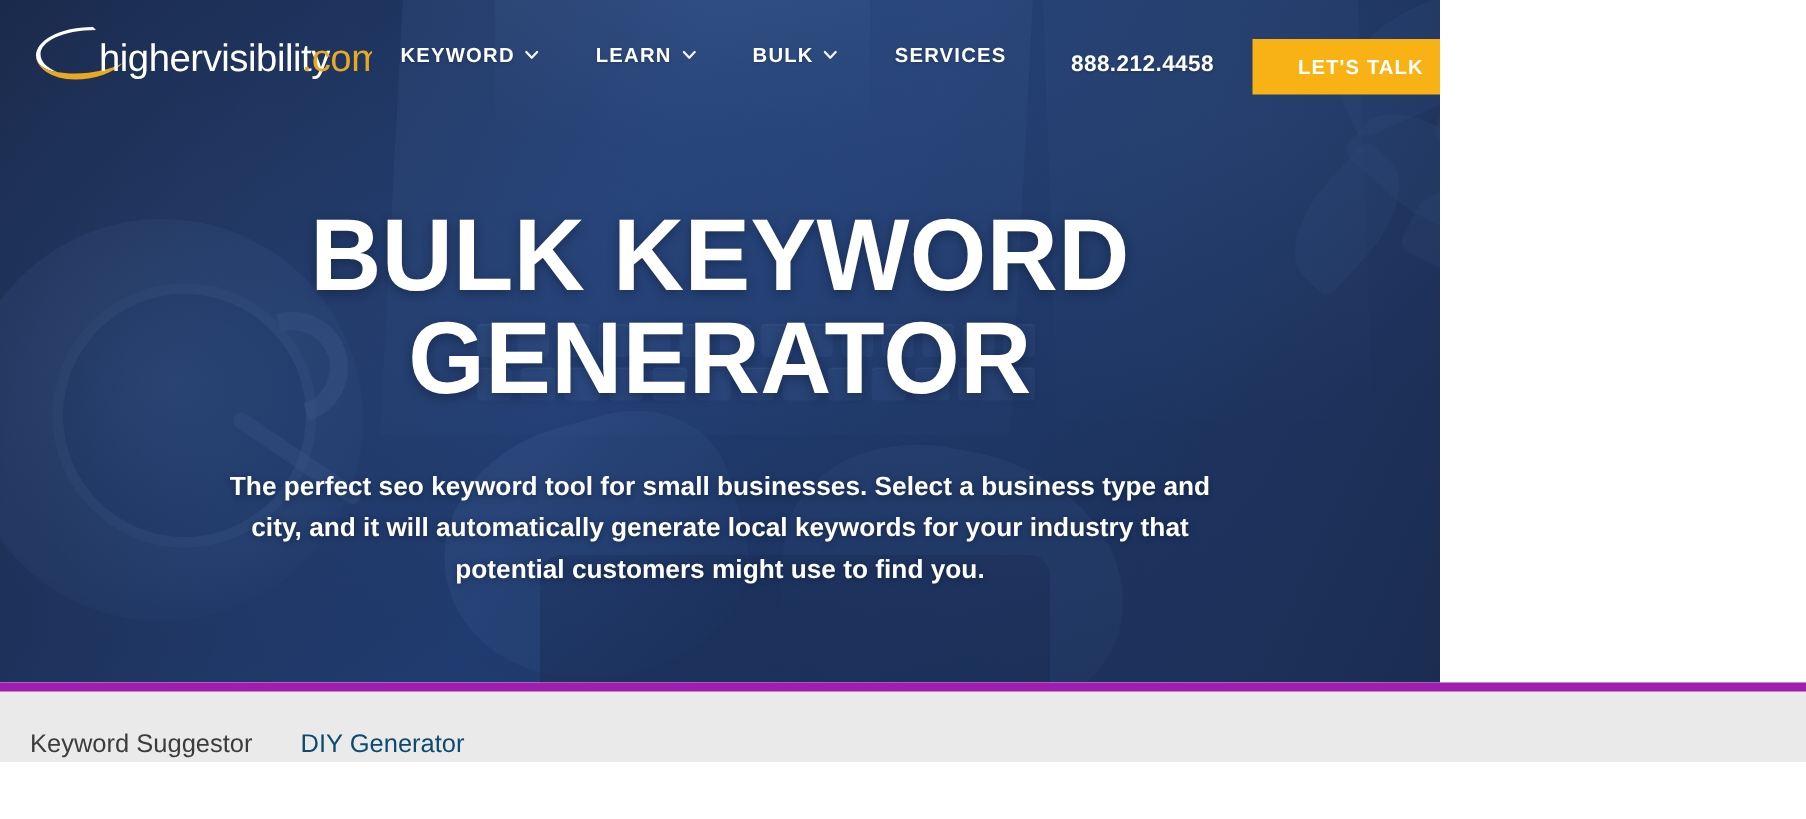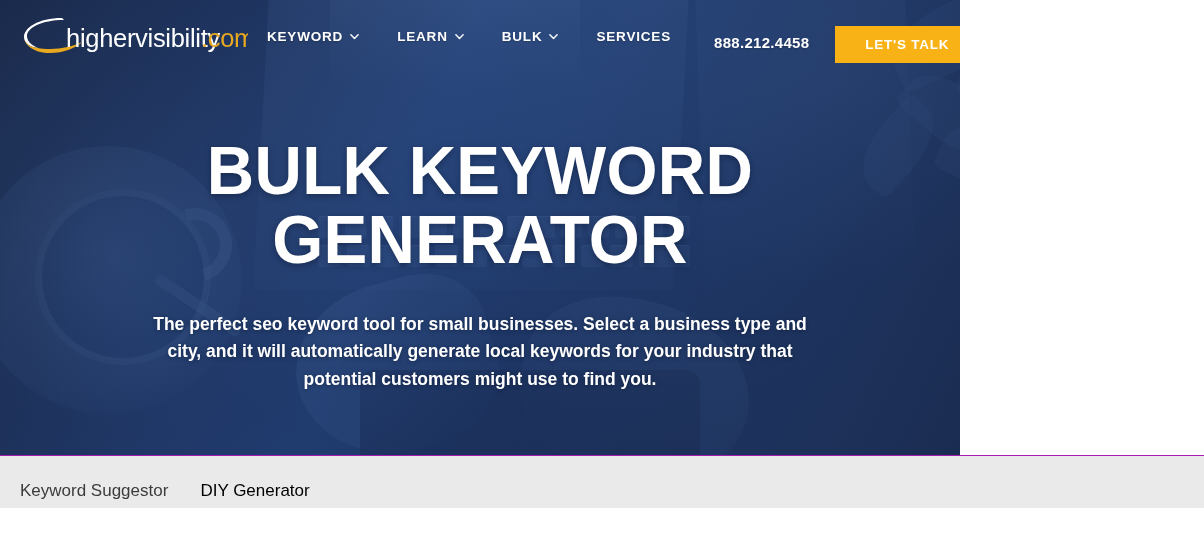--- a/index.html
+++ b/index.html
@@ -183,30 +183,30 @@
     font-weight:600;
     line-height:1.58;
     text-shadow:0 1px 4px rgba(8,16,34,.42);
   }
 
   
   .tabbar {
     position:absolute; top:455px; left:0;
     width:1204px; height:53px;
     background:#eaeaea;
-    border-top:1px solid #a21caf;
+    border-top:6px solid #a21caf;
   }
   .tabs { display:flex; align-items:flex-start; height:100%; padding-left:20px; }
   .tab {
     position:relative;
     font-size:17px;
     line-height:1;
     padding:26px 18px 0 0;
     margin-right:14px;
-    color:#000000;
+    color:#0c4a6e;
     cursor:pointer;
     white-space:nowrap;
   }
   .tab.active { color:#3c3c3c; }
   .tab.active::after {
     content:"";
     position:absolute;
     left:0; right:18px;
     bottom:-19px;
     height:5px;

